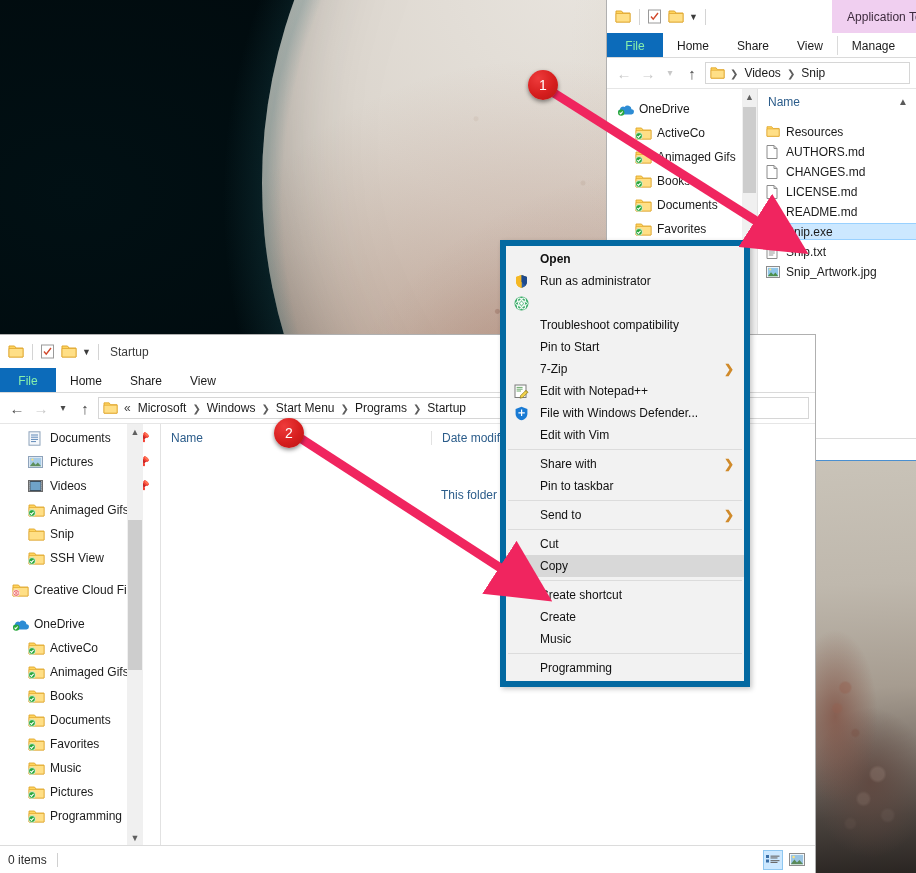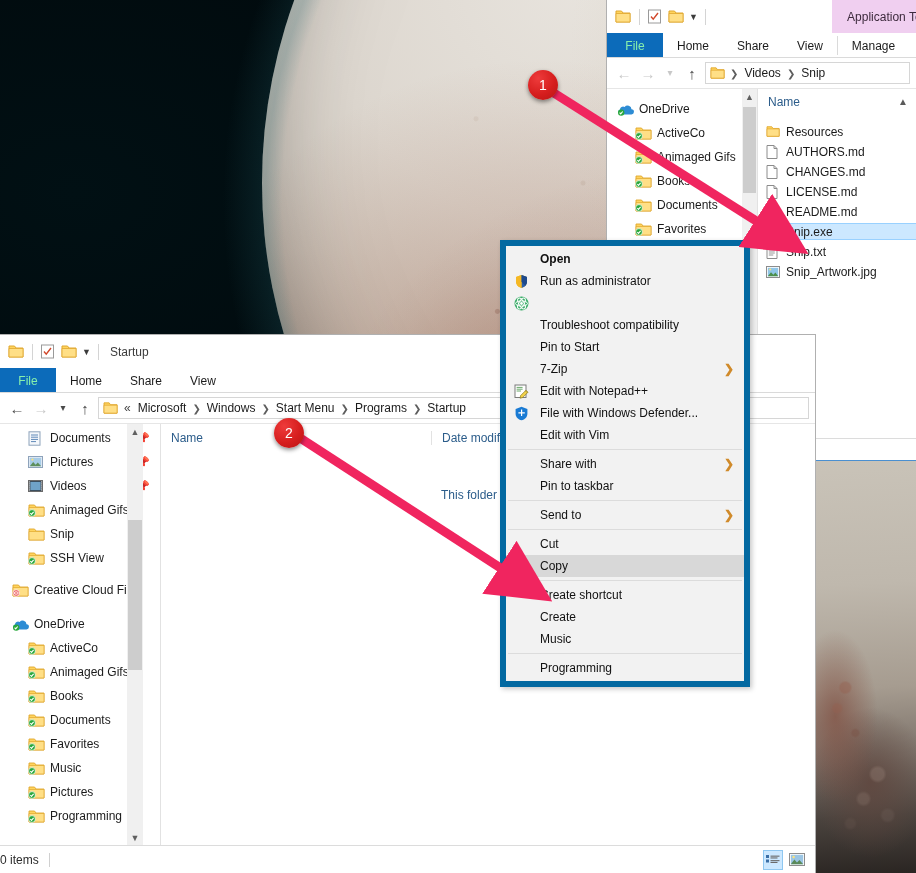--- a/index.html
+++ b/index.html
@@ -128,21 +128,21 @@
   }
   .col-head .ch { padding-left: 10px; position: relative; }
   .col-head .ch + .ch { border-left: 1px solid #e2e2e2; }
 
   .file-row { display: flex; align-items: center; height: 17px; font-size: 12px; color: #1b1b1b; padding-left: 8px; white-space: nowrap; }
   .file-row .ico { width: 20px; flex: 0 0 20px; display: flex; align-items: center; }
   .file-row.selected { background: #cce8ff; border-top: 1px solid #99d1ff; border-bottom: 1px solid #99d1ff; }
 
   .statusbar {
     display: flex; align-items: center; border-top: 1px solid #dcdcdc;
-    font-size: 12px; color: #2b2b2b; padding-left: 0; background: #fff;
+    font-size: 12px; color: #2b2b2b; padding-left: 8px; background: #fff;
   }
   .status-sep { width: 1px; height: 14px; background: #d0d0d0; margin: 0 10px; }
   .viewbtn { width: 20px; height: 20px; display:flex; align-items:center; justify-content:center; }
   .viewbtn.active { background: #cce8ff; border: 1px solid #8fc7f0; }
 
   
   .vscroll { position: absolute; width: 15px; background: #f0f0f0; }
   .vscroll .arrow { height: 15px; display:flex; align-items:center; justify-content:center; color:#606060; font-size:9px; }
   .vscroll .thumb { position:absolute; left:1px; right:1px; background:#cdcdcd; }
 

